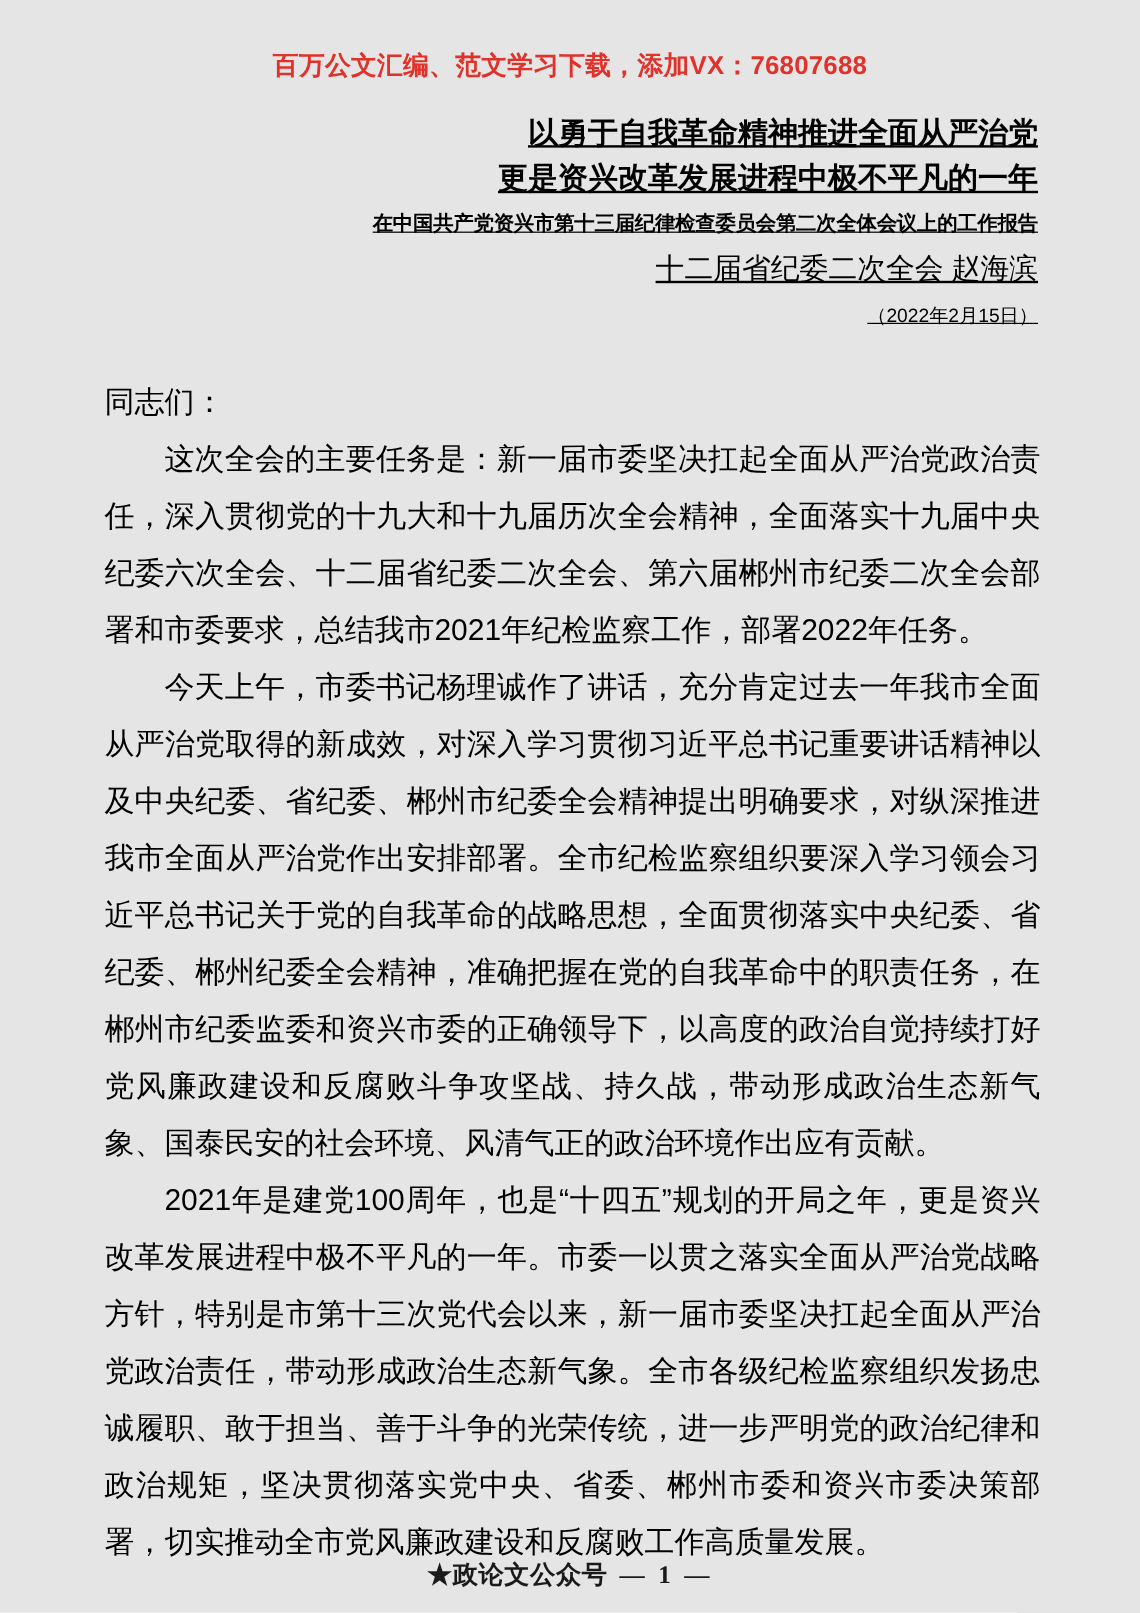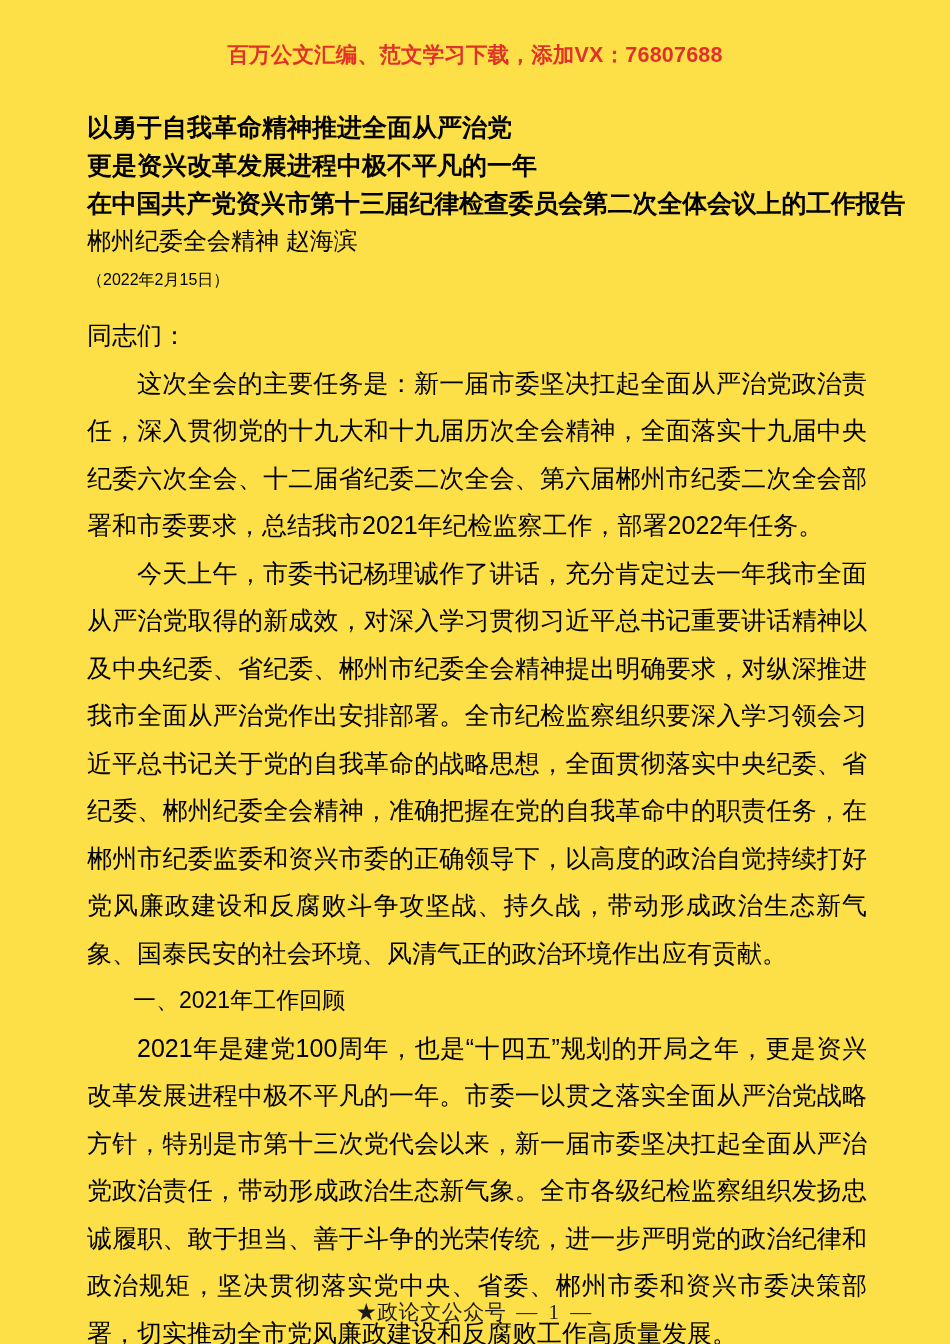--- a/index.html
+++ b/index.html
@@ -9,21 +9,21 @@
     background: #ffffff;
   }
   body {
     font-family: "Liberation Sans", "DejaVu Sans", sans-serif;
     color: #000000;
   }
   .page {
     position: relative;
     width: 950px;
     height: 1344px;
-    background: #fde047;
+    background: #e5e5e5;
     overflow: hidden;
     box-sizing: border-box;
   }
 
   
   .promo {
     position: absolute;
     top: 40px;
     left: 0;
     width: 950px;
@@ -31,34 +31,35 @@
     color: #e0322a;
     font-size: 21.5px;
     font-weight: bold;
     letter-spacing: 0.2px;
     white-space: nowrap;
   }
 
   
   .title-block {
     position: absolute;
-    top: 108px;
+    top: 92px;
     left: 87px;
     width: 778px;
-    text-align: left;
+    text-align: right;
+    text-decoration: underline;
   }
   .title-line {
     font-size: 25px;
     font-weight: 600;
     line-height: 38px;
     white-space: nowrap;
     letter-spacing: 0px;
   }
   .title-line.wide {
-    font-size: 25px;
+    font-size: 17px;
     letter-spacing: -0.2px;
   }
   .byline {
     font-size: 24px;
     font-weight: 500;
     line-height: 38px;
     white-space: nowrap;
   }
   .dateline {
     font-size: 16px;
@@ -96,49 +97,49 @@
   .footer {
     position: absolute;
     bottom: 18px;
     left: 0;
     width: 950px;
     text-align: center;
     font-family: "Liberation Serif", "DejaVu Serif", serif;
     font-size: 21px;
     color: #1a1a1a;
     white-space: nowrap;
+    font-weight: bold;
   }
   .footer .mark { letter-spacing: 0.5px; }
   .footer .pageno { margin-left: 10px; letter-spacing: 3px; }
 </style>
 </head>
 <body>
 
 <div class="page">
 
   <div class="promo">百万公文汇编、范文学习下载，添加VX：76807688</div>
 
   <div class="title-block">
     <div class="title-line">以勇于自我革命精神推进全面从严治党</div>
     <div class="title-line">更是资兴改革发展进程中极不平凡的一年</div>
     <div class="title-line wide">在中国共产党资兴市第十三届纪律检查委员会第二次全体会议上的工作报告</div>
-    <div class="byline">郴州纪委全会精神  赵海滨</div>
+    <div class="byline">十二届省纪委二次全会  赵海滨</div>
     <div class="dateline">（2022年2月15日）</div>
   </div>
 
   <div class="body-block">
 
     <p class="para">同志们：</p>
 
 
     <p class="para indent">这次全会的主要任务是：新一届市委坚决扛起全面从严治党政治责任，深入贯彻党的十九大和十九届历次全会精神，全面落实十九届中央纪委六次全会、十二届省纪委二次全会、第六届郴州市纪委二次全会部署和市委要求，总结我市2021年纪检监察工作，部署2022年任务。</p>
 
     <p class="para indent">今天上午，市委书记杨理诚作了讲话，充分肯定过去一年我市全面从严治党取得的新成效，对深入学习贯彻习近平总书记重要讲话精神以及中央纪委、省纪委、郴州市纪委全会精神提出明确要求，对纵深推进我市全面从严治党作出安排部署。全市纪检监察组织要深入学习领会习近平总书记关于党的自我革命的战略思想，全面贯彻落实中央纪委、省纪委、郴州纪委全会精神，准确把握在党的自我革命中的职责任务，在郴州市纪委监委和资兴市委的正确领导下，以高度的政治自觉持续打好党风廉政建设和反腐败斗争攻坚战、持久战，带动形成政治生态新气象、国泰民安的社会环境、风清气正的政治环境作出应有贡献。</p>
 
-    <p class="para heading-num">一、2021年工作回顾</p>
 
     <p class="para indent">2021年是建党100周年，也是“十四五”规划的开局之年，更是资兴改革发展进程中极不平凡的一年。市委一以贯之落实全面从严治党战略方针，特别是市第十三次党代会以来，新一届市委坚决扛起全面从严治党政治责任，带动形成政治生态新气象。全市各级纪检监察组织发扬忠诚履职、敢于担当、善于斗争的光荣传统，进一步严明党的政治纪律和政治规矩，坚决贯彻落实党中央、省委、郴州市委和资兴市委决策部署，切实推动全市党风廉政建设和反腐败工作高质量发展。</p>
 
   </div>
 
   <div class="footer">
     <span class="mark">★政论文公众号</span><span class="pageno">— 1 —</span>
   </div>
 
 </div>

